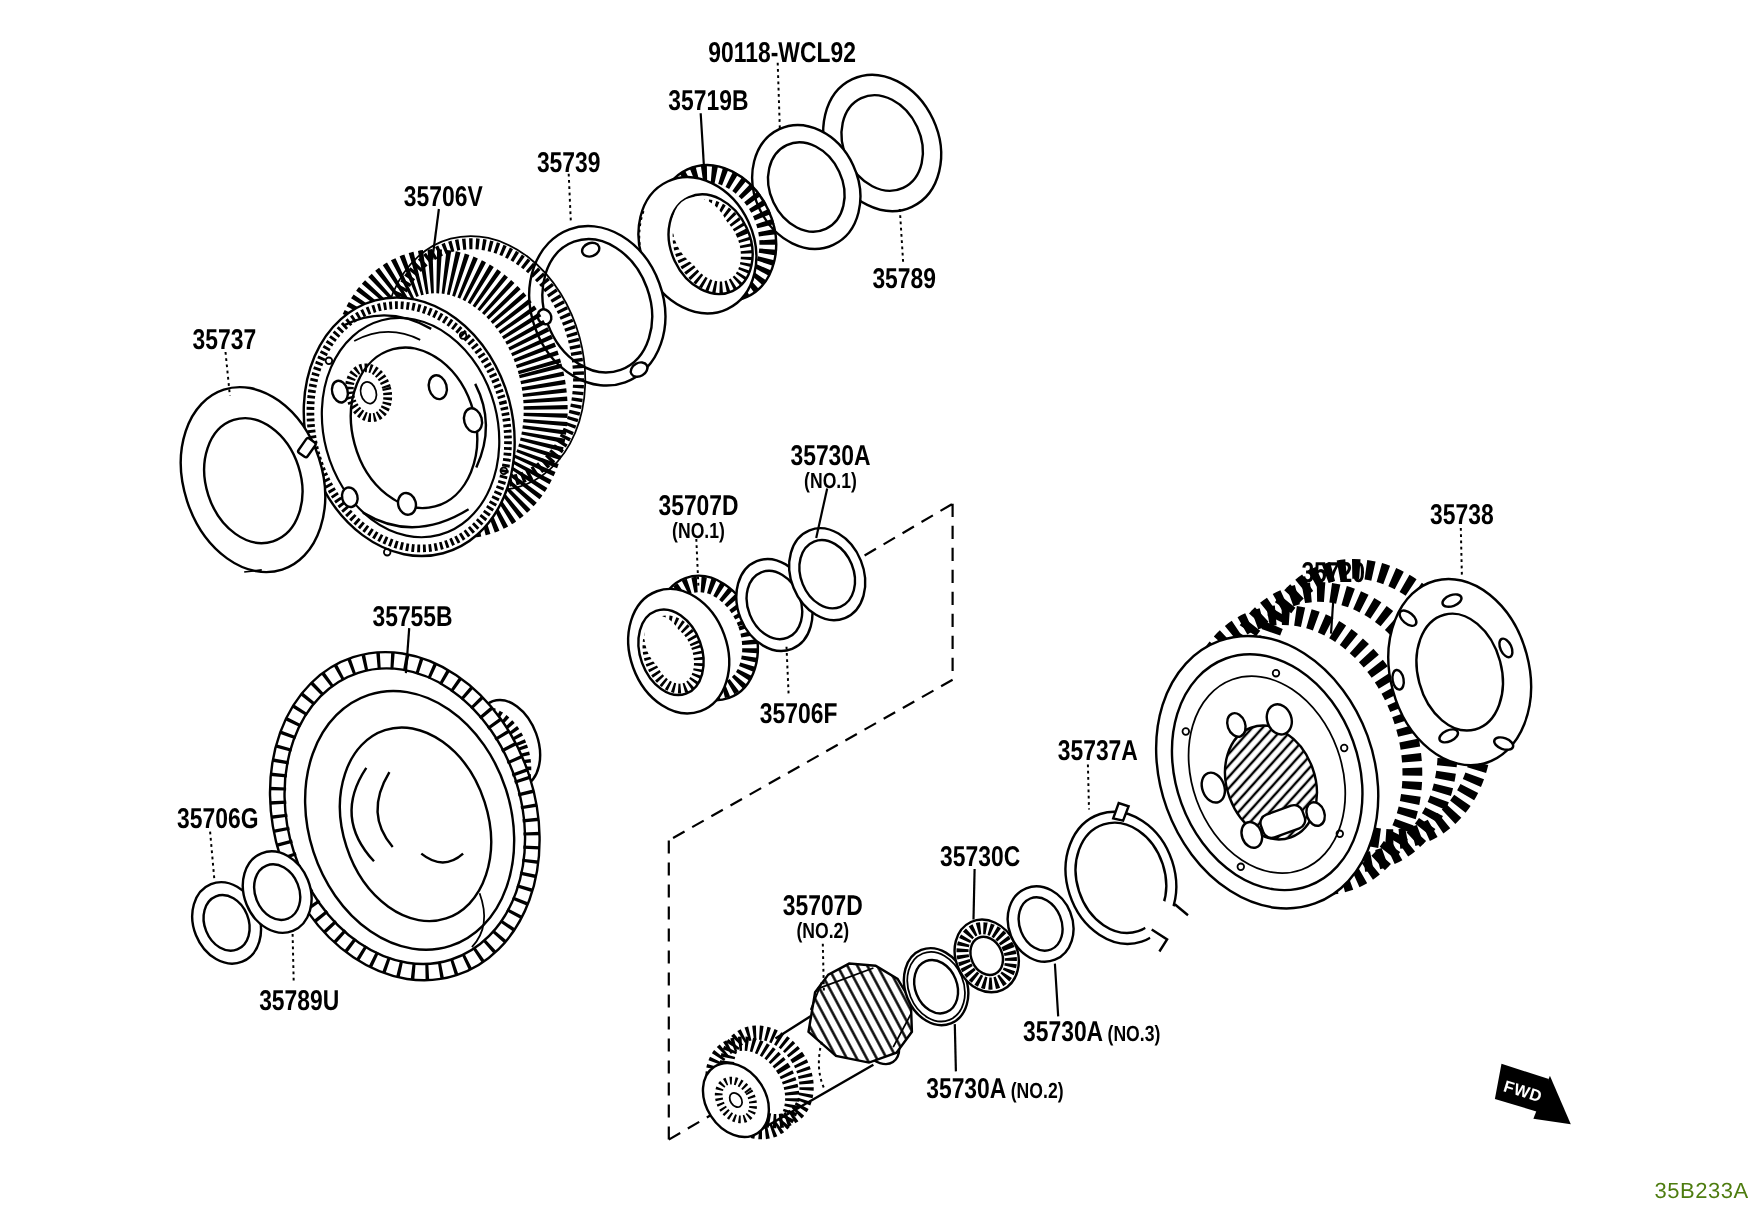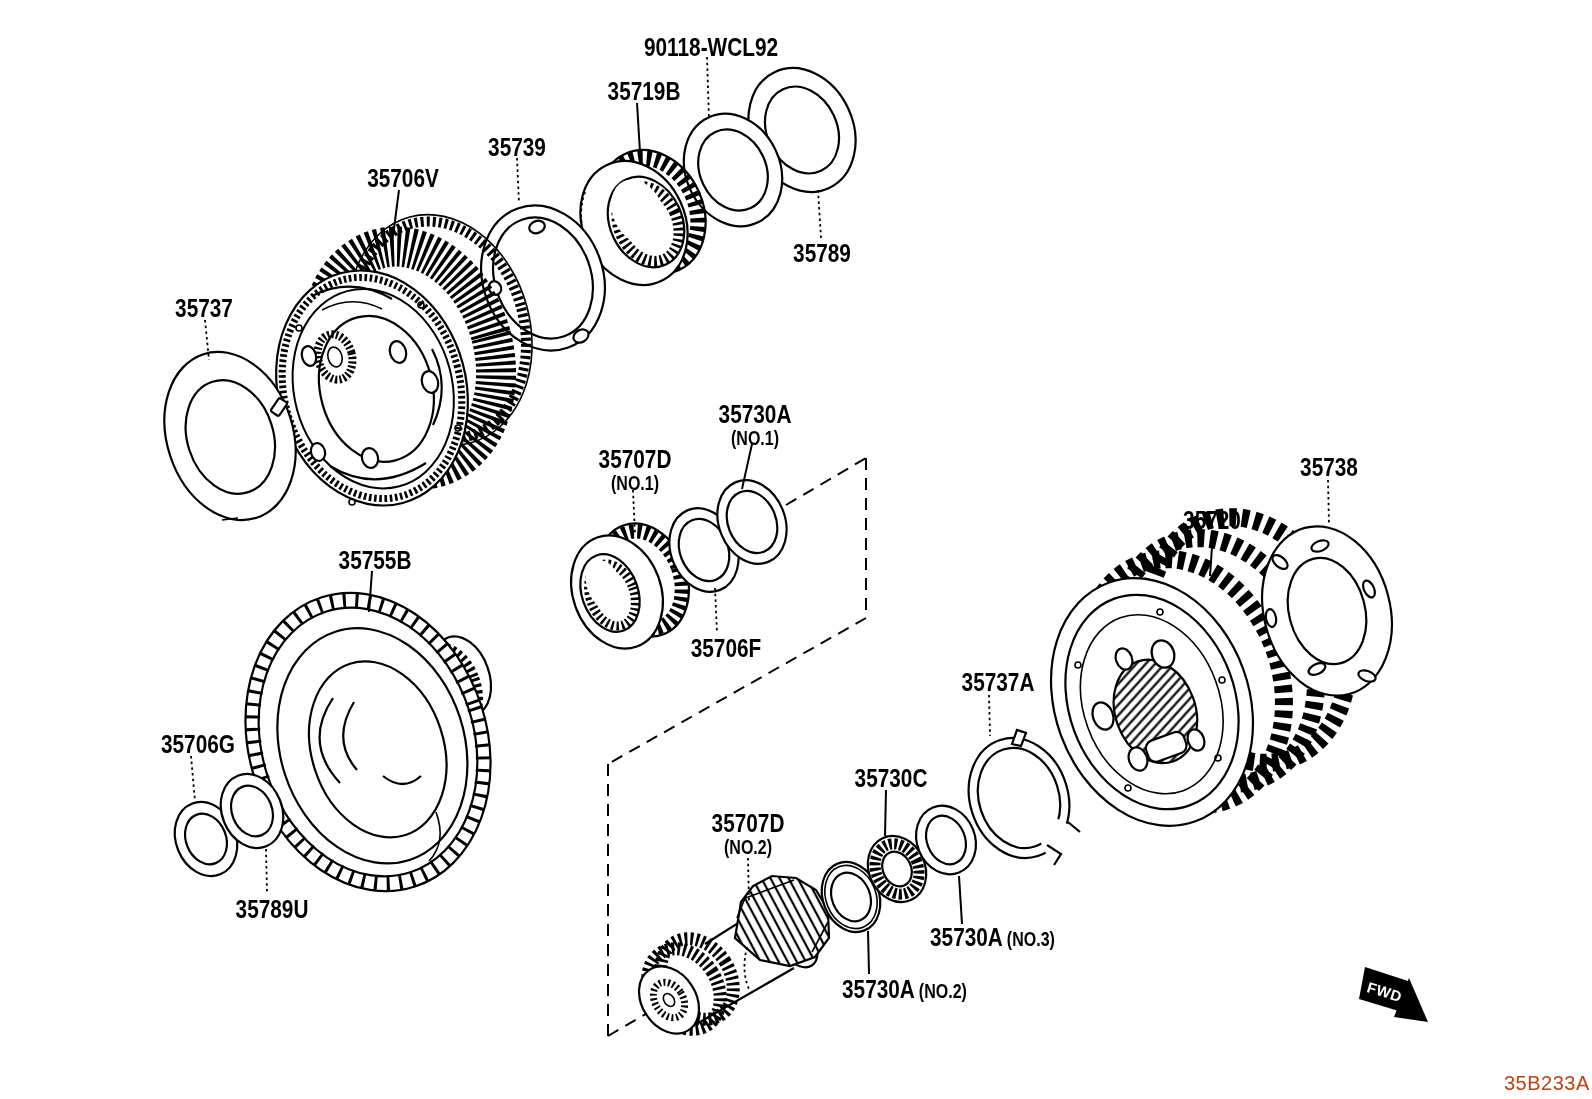--- a/index.html
+++ b/index.html
@@ -16,21 +16,21 @@
   .leaderdot { fill:none; stroke:#000; stroke-width:1.8; stroke-dasharray:2.5 3.2; }
   .part-label {
     position:absolute; color:#000; font-weight:bold; font-size:26px; line-height:1.0;
     white-space:nowrap; text-align:center;
     transform:translateX(-40%) scaleX(0.8); transform-origin:0 0;
   }
   .part-label .sub { display:block; font-size:20px; margin-top:1px; }
   .part-label.inline { transform:scaleX(0.8); text-align:left; }
   .part-label.inline .suffix { font-size:20px; margin-left:5px; }
   #drawing-code {
-    position:absolute; left:1504px; top:1072px; font-size:20px; color:#c2410c;
+    position:absolute; left:1504px; top:1072px; font-size:20px; color:#4d7c0f;
     letter-spacing:0.5px;
   }
 </style>
 </head>
 <body>
 
 <div id="stage">
 
 <svg id="art" width="1592" height="1099" viewBox="0 0 1592 1099">
   <defs>

